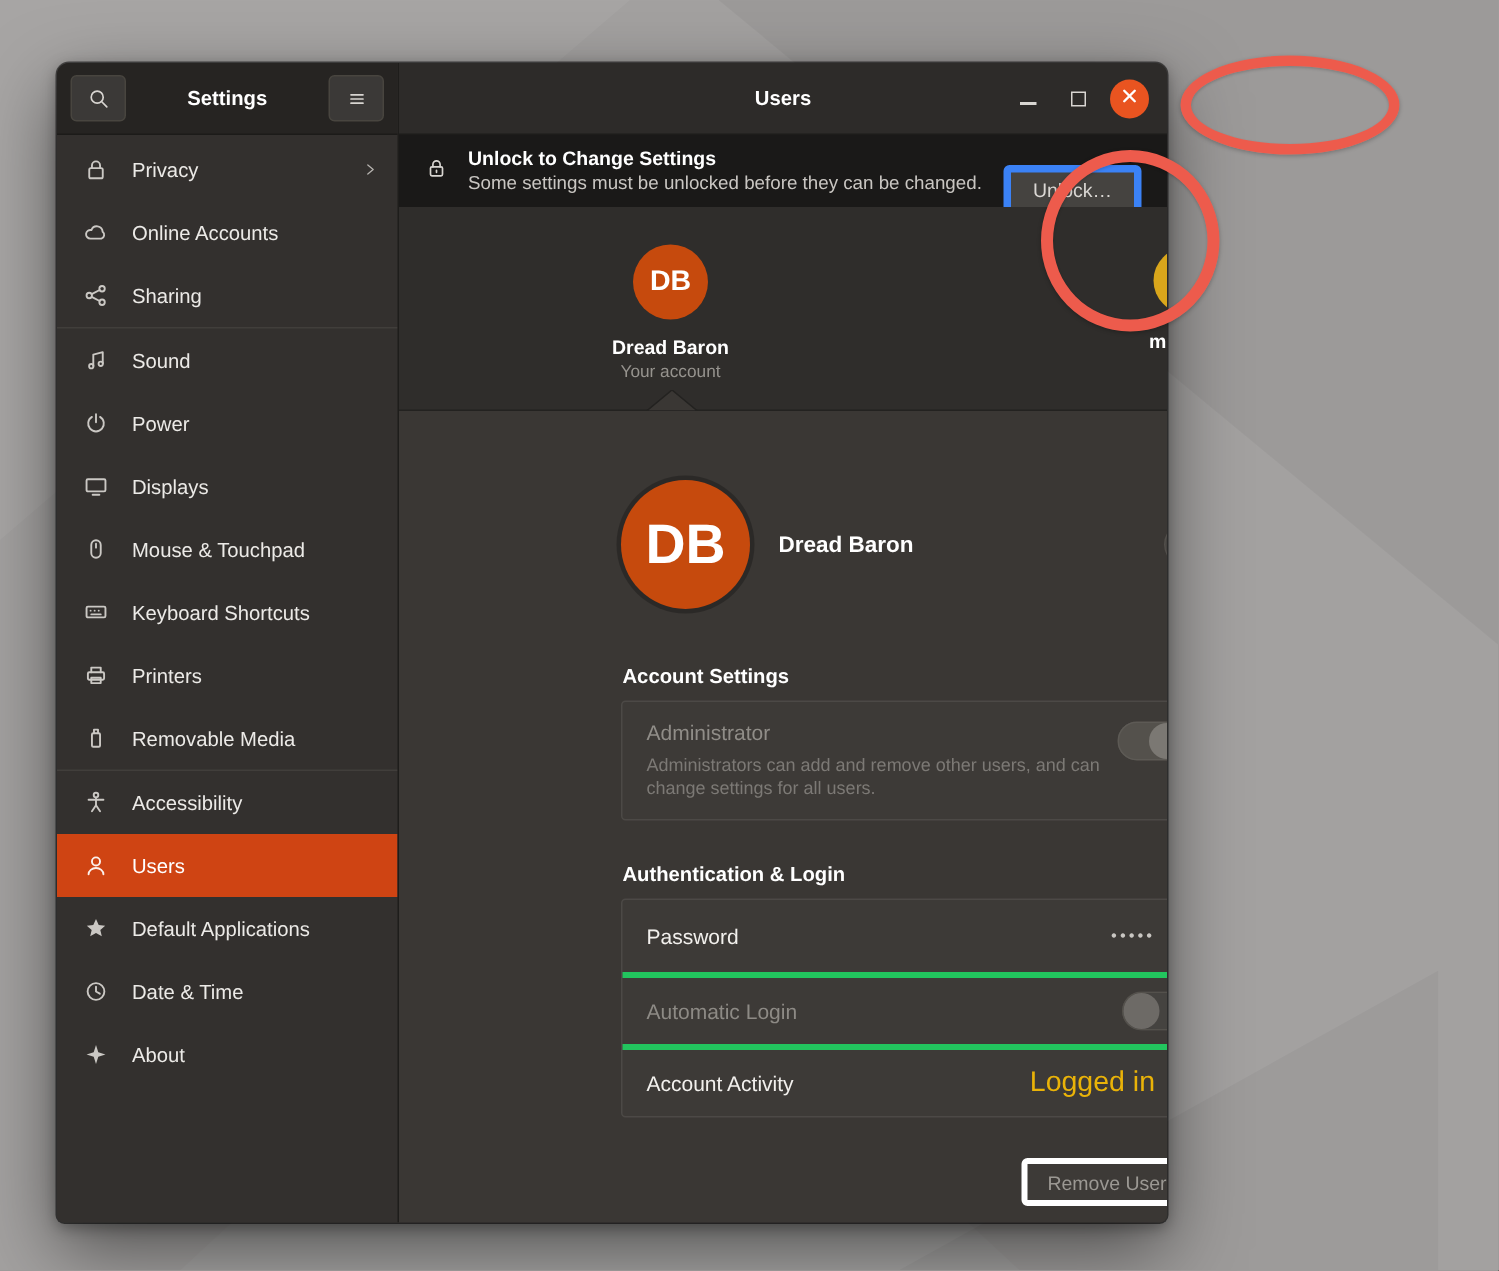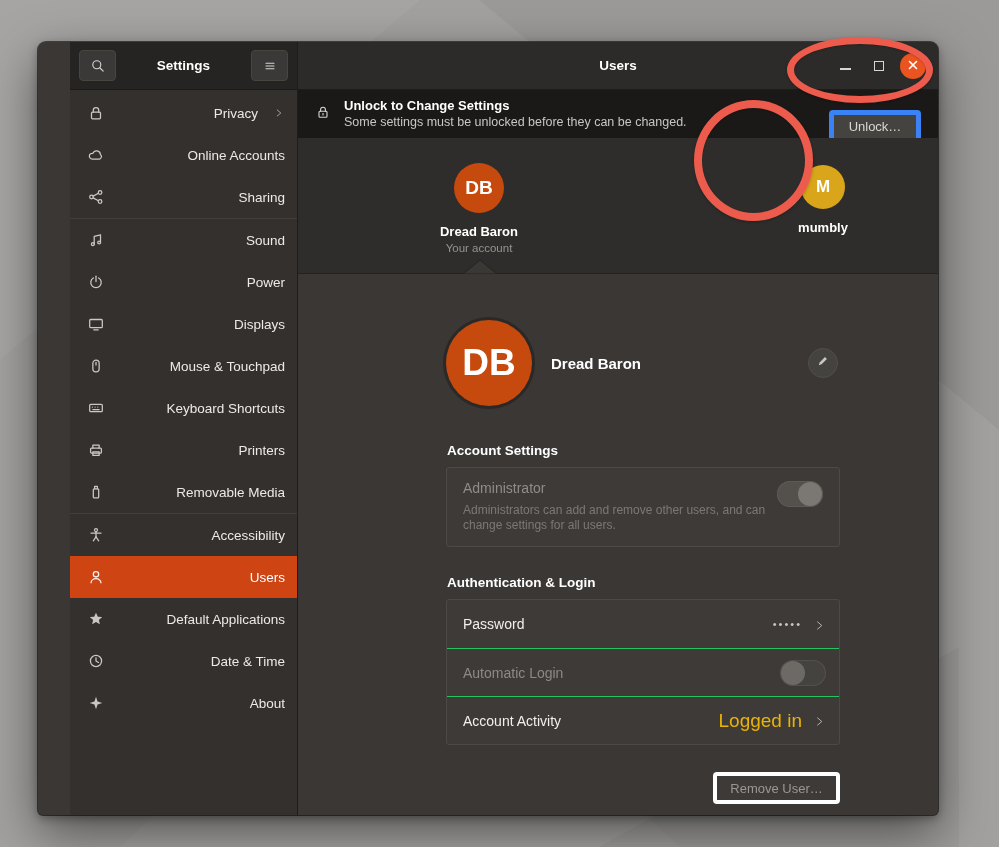--- a/index.html
+++ b/index.html
@@ -7,32 +7,32 @@
   body { font-family:"Liberation Sans","DejaVu Sans",sans-serif; }
 
   .desktop { position:relative; width:999px; height:847px; background:#a3a1a0; overflow:hidden; }
   .facet { position:absolute; pointer-events:none; }
   .facet.f1 { left:0; top:0; width:420px; height:360px; background:rgba(255,255,255,.05); clip-path:polygon(0 0,100% 0,0 100%); }
   .facet.f2 { right:0; top:0; width:520px; height:430px; background:rgba(0,0,0,.04); clip-path:polygon(100% 0,100% 100%,0 0); }
   .facet.f3 { left:120px; bottom:0; width:560px; height:260px; background:rgba(255,255,255,.045); clip-path:polygon(50% 0,100% 100%,0 100%); }
   .facet.f4 { right:40px; bottom:0; width:360px; height:200px; background:rgba(0,0,0,.035); clip-path:polygon(0 100%,100% 100%,100% 0); }
 
   
-  .window { position:absolute; left:38px; top:42px; width:900px; height:773px;
+  .window { position:absolute; left:38px; top:42px; width:740px; height:773px;
     display:flex; border-radius:8px 8px 5px 5px; overflow:hidden; background:#3a3734;
-    box-shadow:0 18px 50px rgba(0,0,0,.5), 0 3px 10px rgba(0,0,0,.35), 0 0 0 1px rgba(0,0,0,.55);padding-left:32px; }
+    box-shadow:0 18px 50px rgba(0,0,0,.5), 0 3px 10px rgba(0,0,0,.35), 0 0 0 1px rgba(0,0,0,.55); }
 
   
   .sidebar { width:228px; background:#33302e; display:flex; flex-direction:column; flex:none; border-right:1px solid #1e1d1b; }
   .sidebar-header { height:48px; background:#262422; border-bottom:1px solid #1c1b19; display:flex; align-items:center; padding:0 9px; }
   .icon-btn { width:37px; height:31px; background:#3b3937; border:1px solid #48453f; border-radius:4px;
     display:flex; align-items:center; justify-content:center; flex:none; }
   .sidebar-title { flex:1; text-align:center; color:#ffffff; font-weight:bold; font-size:13.5px; }
 
-  .sidebar-list { flex:1; padding-top:2px; overflow:hidden;text-align:right; }
+  .sidebar-list { flex:1; padding-top:2px; overflow:hidden; }
   .side-row { height:42px; display:flex; align-items:center; gap:15px; padding:0 12px 0 17px; color:#eceae7; font-size:13.5px; cursor:default; }
   .side-row .lbl { flex:1; white-space:nowrap; }
   .side-row.selected { background:#cf4413; color:#ffffff; }
   .side-sep { height:1px; background:#413e3b; }
   .sicon { width:18px; height:18px; flex:none; opacity:.92; }
   .sicon svg, .icon-btn svg { display:block; }
   .row-chev { width:12px; height:12px; opacity:.8; }
 
   
   .main { flex:1; display:flex; flex-direction:column; min-width:0; }
@@ -75,21 +75,21 @@
 
   .group-label { color:#ffffff; font-weight:bold; font-size:13.5px; }
   .group-label.first { margin:37px 0 9px 1px; }
   .group-label.second { margin:28px 0 9px 1px; }
 
   .card { background:#3d3a37; border:1px solid #4c4946; border-radius:3px; }
   .admin-row { height:78px; padding:12px 16px 0 16px; position:relative; }
   .admin-label { color:#908d88; font-size:14px; }
   .admin-desc { color:#7c7975; font-size:12px; line-height:15px; margin-top:7px; width:315px; }
   .card-row { height:48px; display:flex; align-items:center; padding:0 13px 0 16px; }
-  .card-row + .card-row { border-top:1px solid #22c55e; }
+  .card-row + .card-row { border-top:4px solid #22c55e; }
   .row-label { font-size:14px; color:#f2f0ed; }
   .row-label.dim { color:#8d8a85; }
   .row-right { margin-left:auto; display:flex; align-items:center; gap:11px; }
   .pw-dots { color:#c9c6c2; font-size:11px; letter-spacing:2px; }
   .row-value { color:#eab308; font-size:19px; }
   .chev { width:13px; height:13px; opacity:.85; }
 
   .toggle { width:46px; height:26px; border-radius:13px; position:relative; flex:none; }
   .toggle .knob { width:24px; height:24px; border-radius:50%; position:absolute; top:1px; }
   .toggle.on  { background:#54504b; background:#54514c; box-shadow:inset 0 0 0 1px #5d5a55; }

